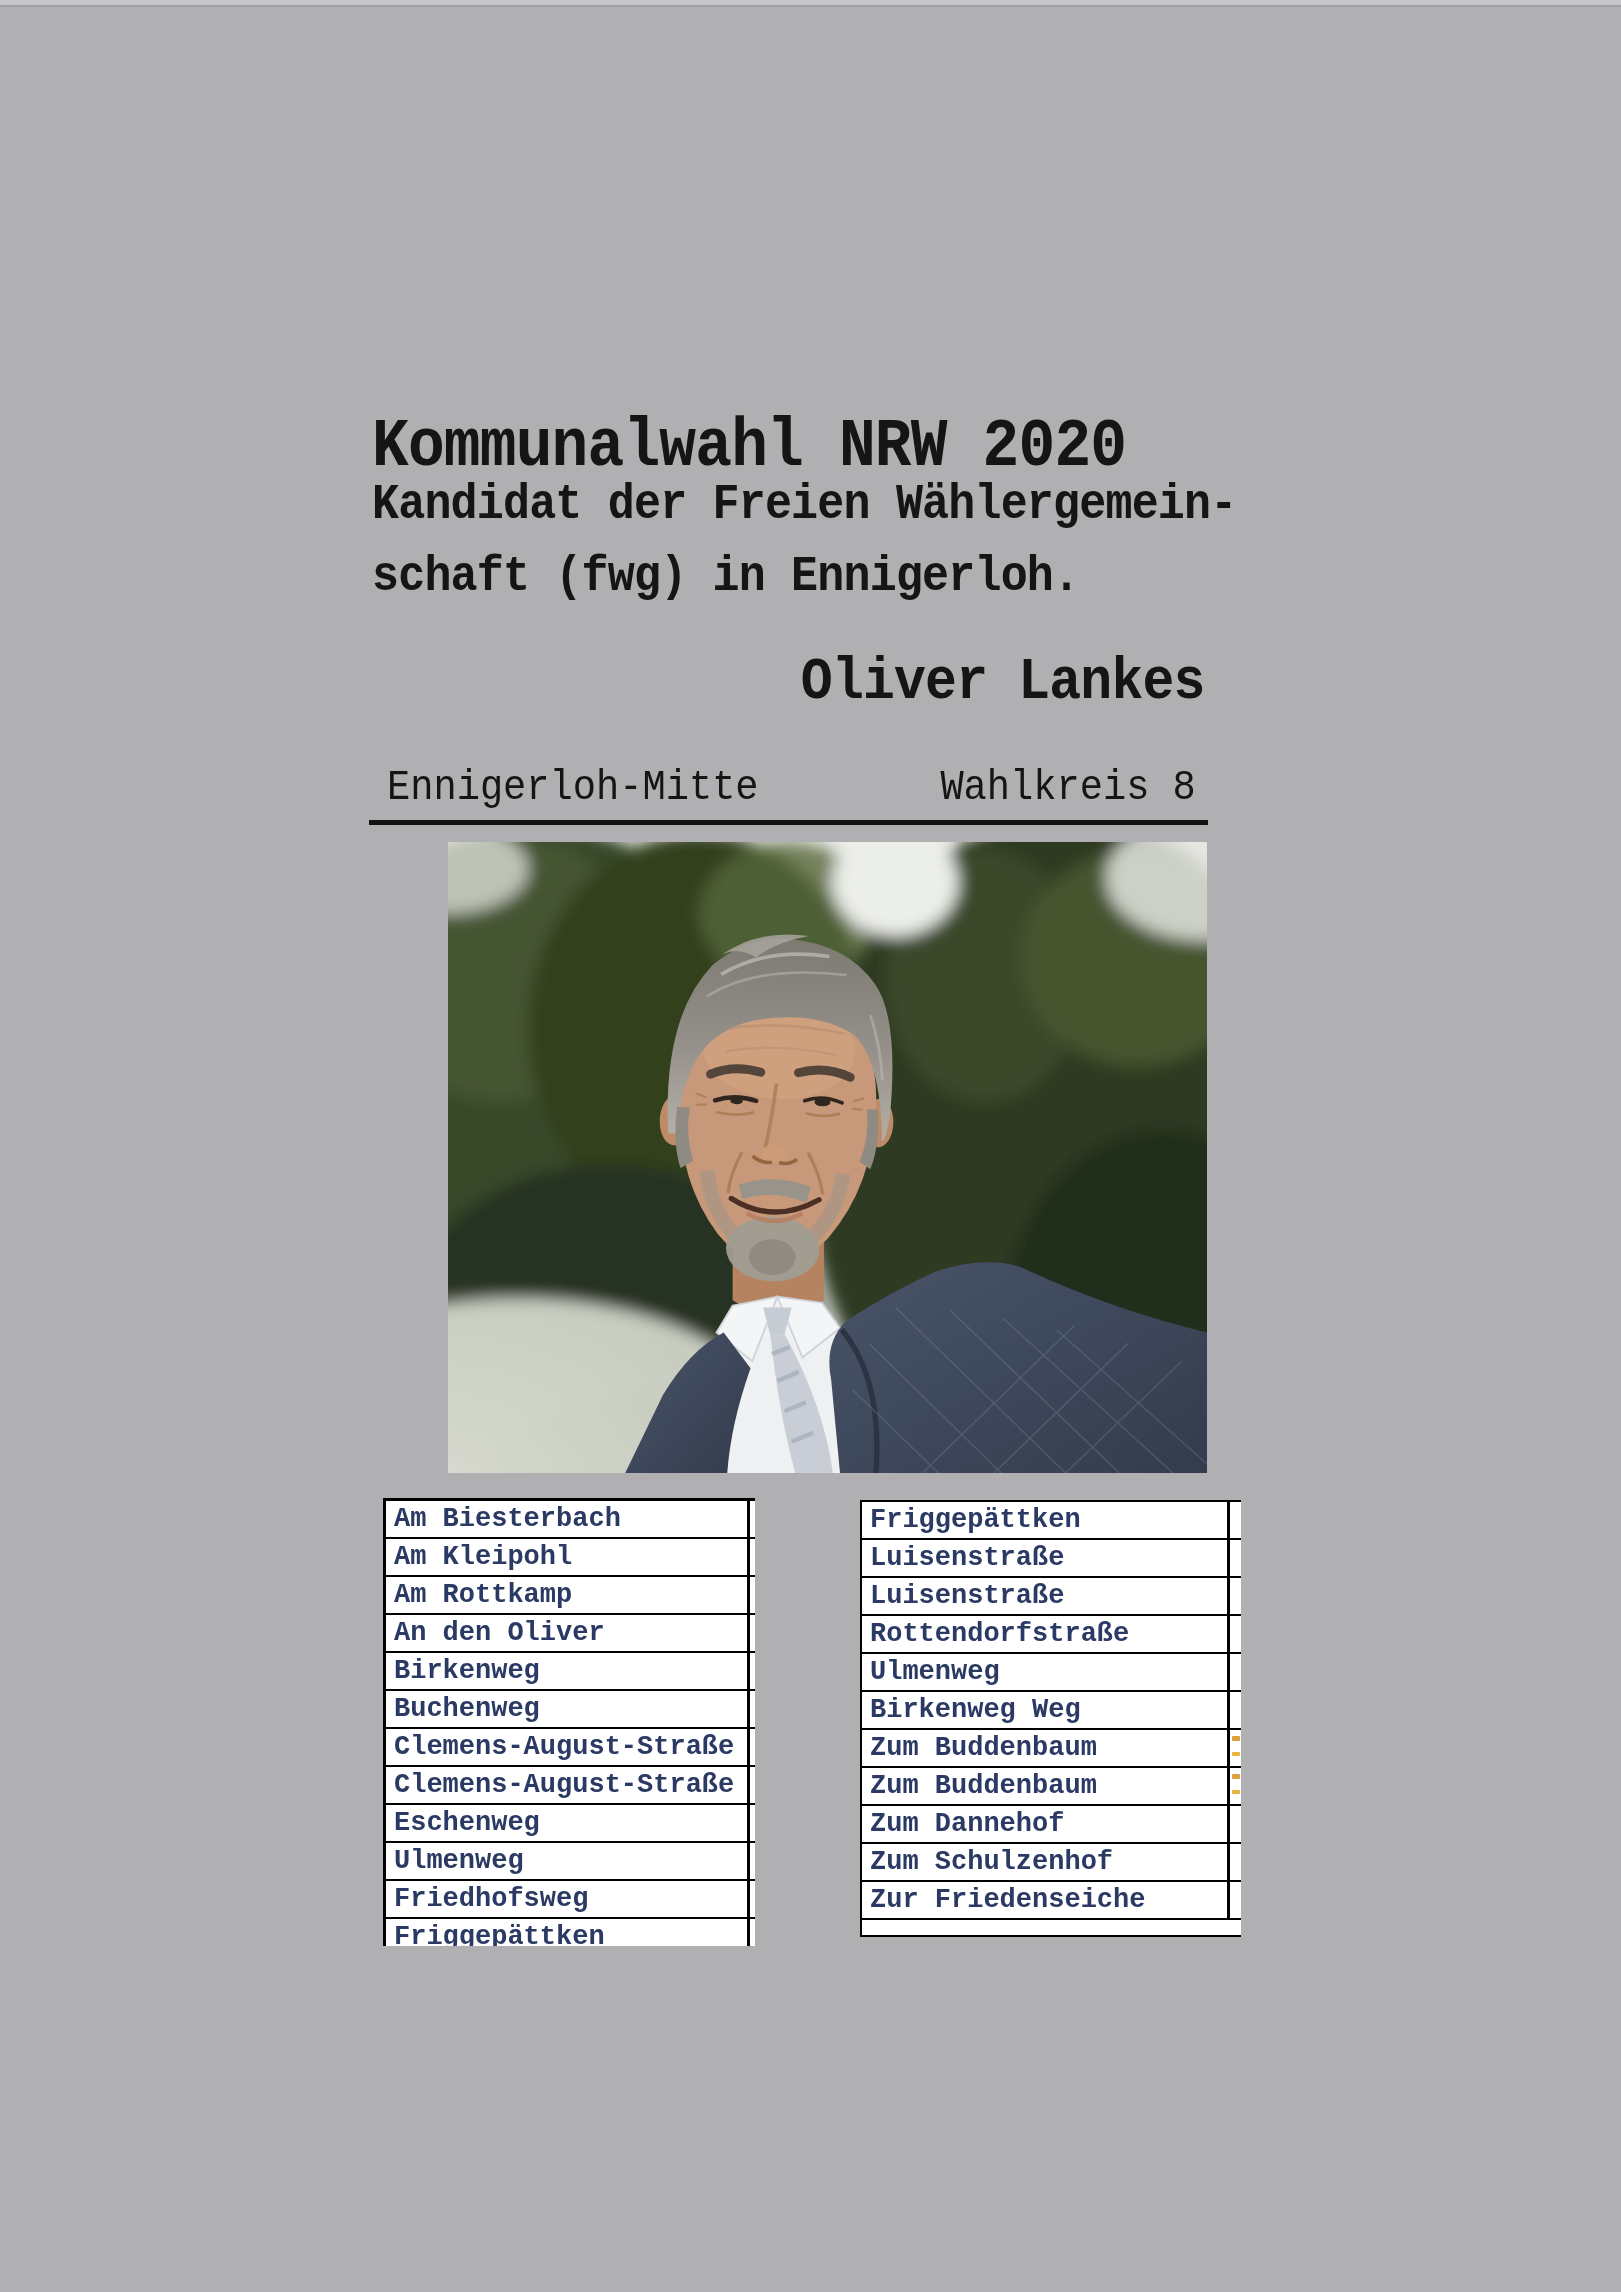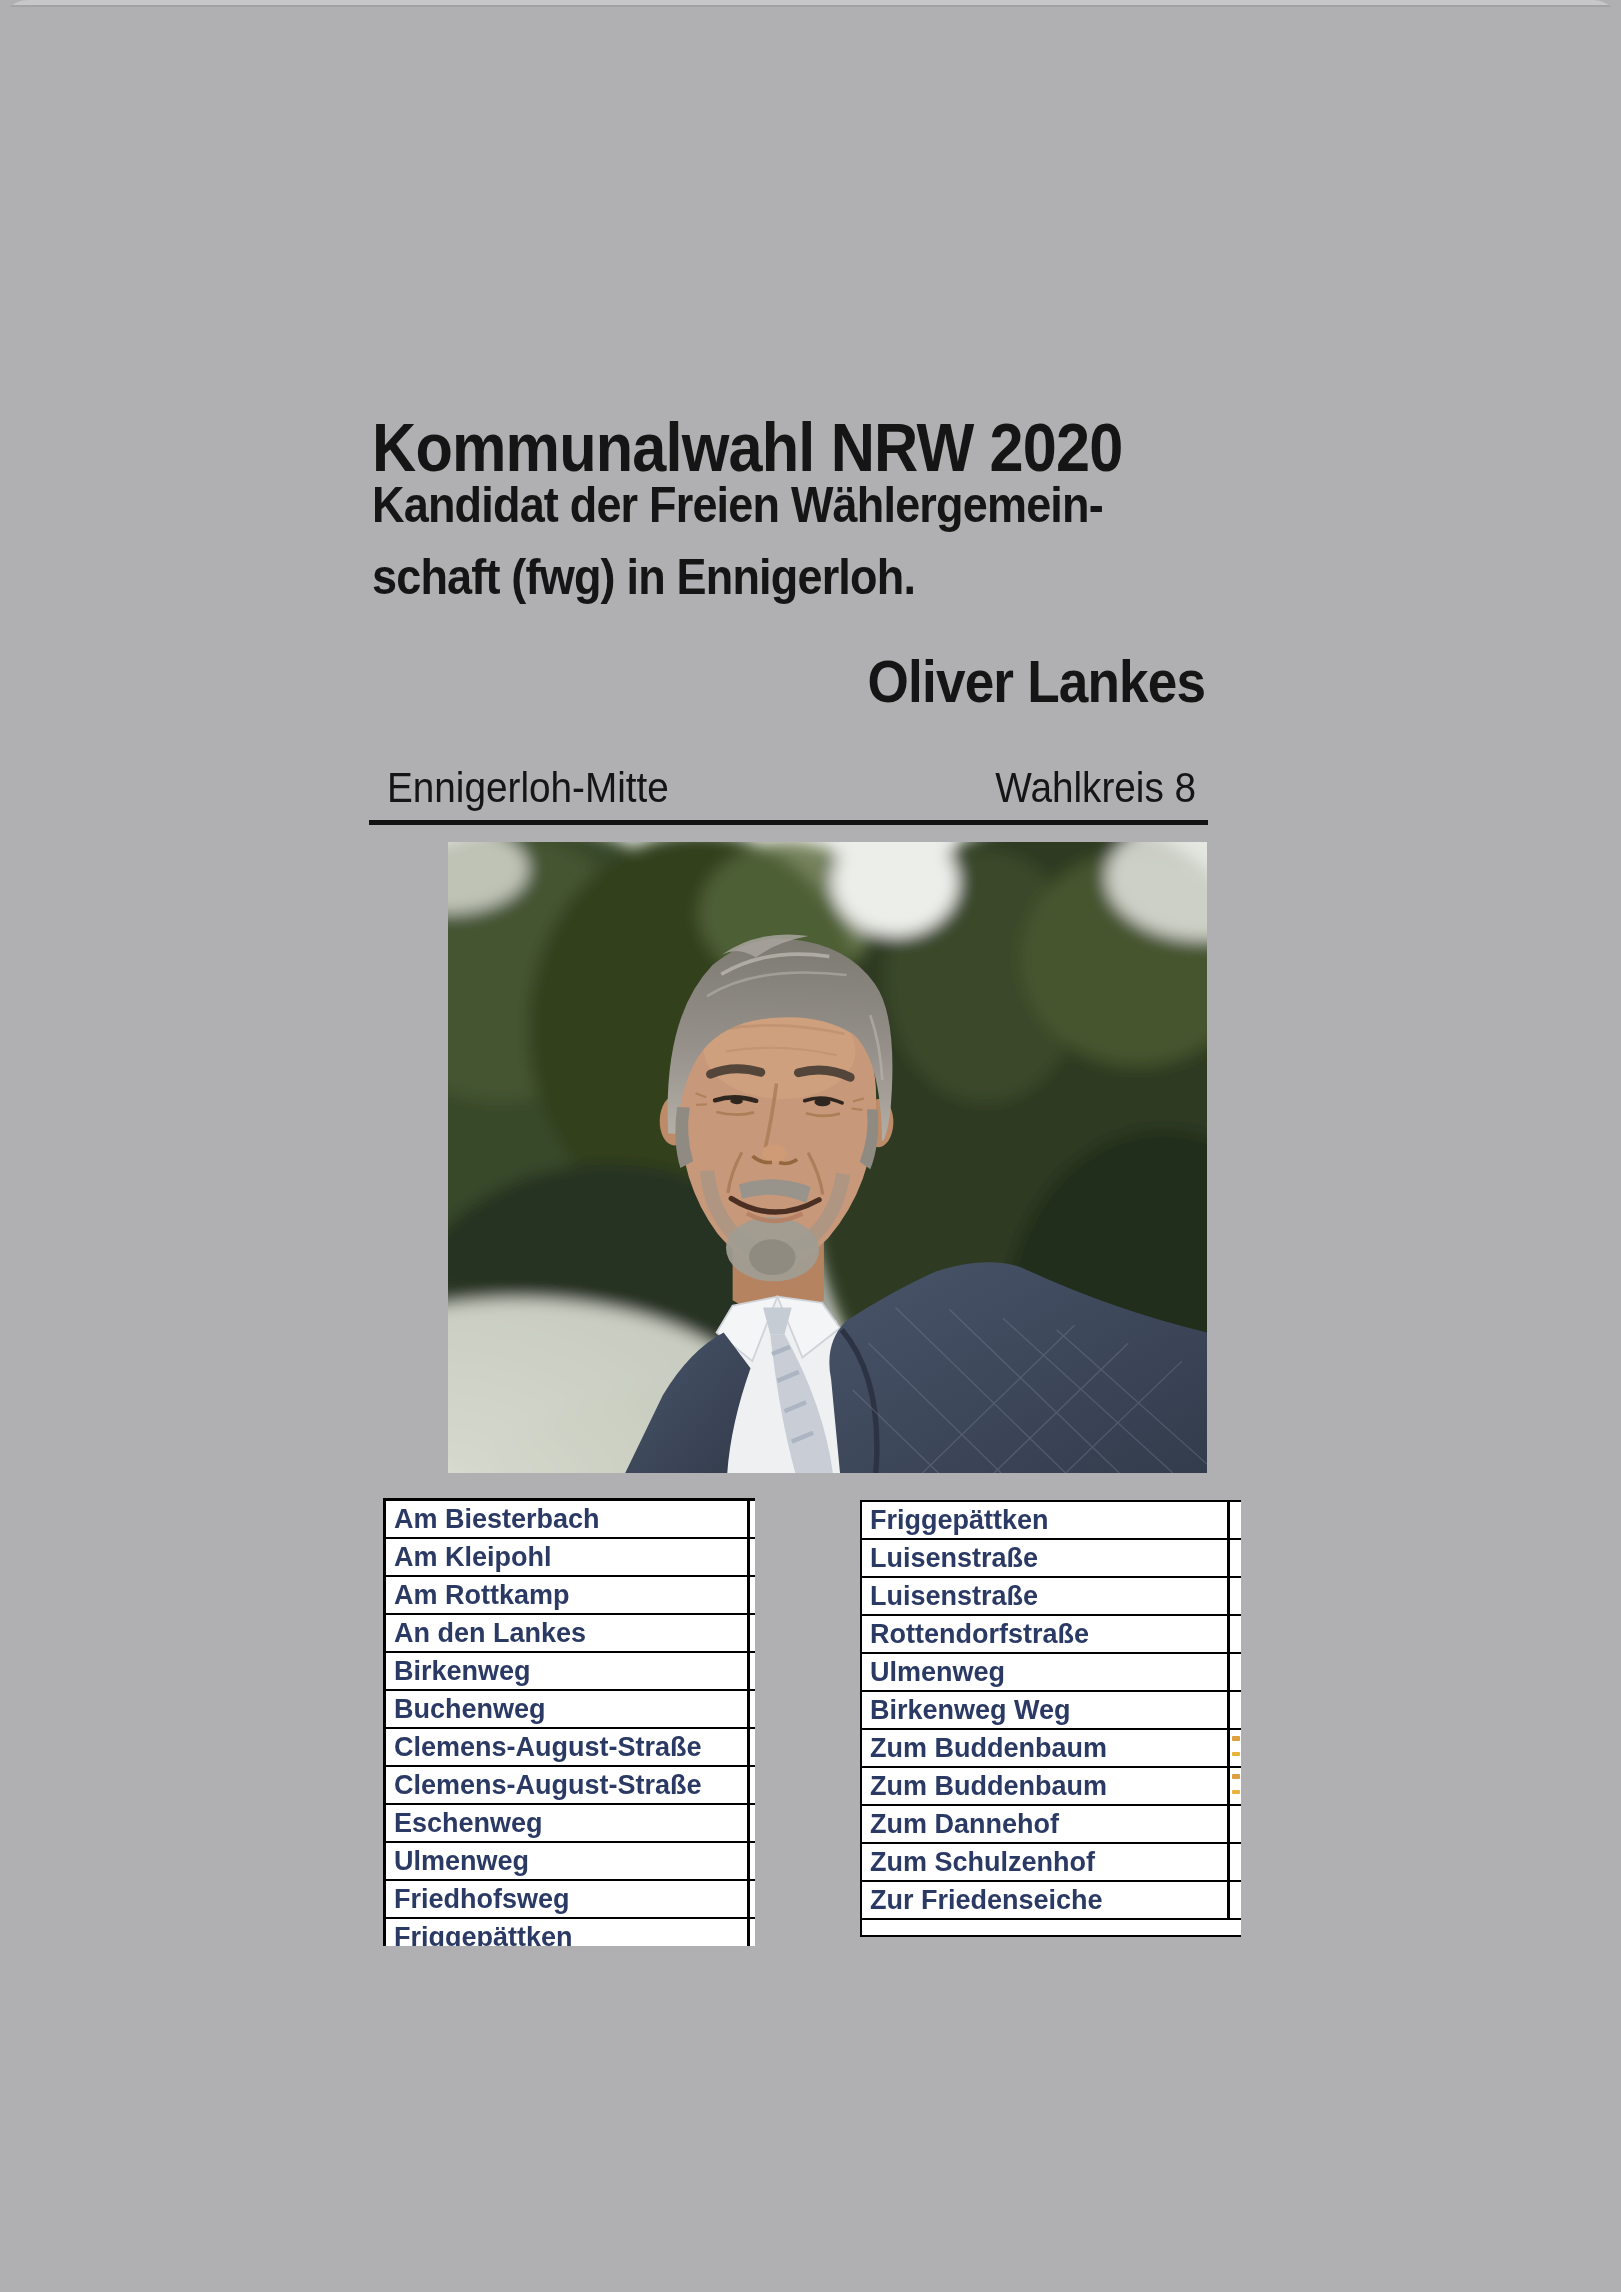--- a/index.html
+++ b/index.html
@@ -1,17 +1,17 @@
 <!DOCTYPE html>
 <html style="font-size:14.3px"><head>
 <meta charset="utf-8">
 <style>
   html,body{margin:0;padding:0;background:#b0b0b2;}
   .page{position:relative;width:1621px;height:2293px;background:#b0b0b2;overflow:hidden;
-        font-family:Liberation Sans, sans-serif;border-radius:28px;}
+        font-family:Liberation Mono, monospace;}
   .top-edge{position:absolute;left:0;top:0;width:1621px;height:5.4px;background:#c7c7c9;}
   .top-edge-line{position:absolute;left:0;top:5.4px;width:1621px;height:1.8px;background:#a2a2a4;}
 
   .heading{position:absolute;color:#151515;white-space:nowrap;line-height:1;}
   .bold{font-weight:700;}
   .cx-left{transform:scaleX(.9);transform-origin:left top;}
   .cx-right{transform:scaleX(.9);transform-origin:right top;}
 
   .title{left:372px;top:367px;font-size:68px;letter-spacing:-0.9px;}
   .sub1{left:372px;top:480px;font-size:50px;letter-spacing:-0.9px;}
@@ -164,21 +164,21 @@
       </div>
     <div class="srow">
         <span class="scell">Am Kleipohl</span>
         <span class="stub"></span>
       </div>
     <div class="srow">
         <span class="scell">Am Rottkamp</span>
         <span class="stub"></span>
       </div>
     <div class="srow">
-        <span class="scell">An den Lankes</span>
+        <span class="scell">An den Oliver</span>
         <span class="stub"></span>
       </div>
     <div class="srow">
         <span class="scell">Birkenweg</span>
         <span class="stub"></span>
       </div>
     <div class="srow">
         <span class="scell">Buchenweg</span>
         <span class="stub"></span>
       </div>

